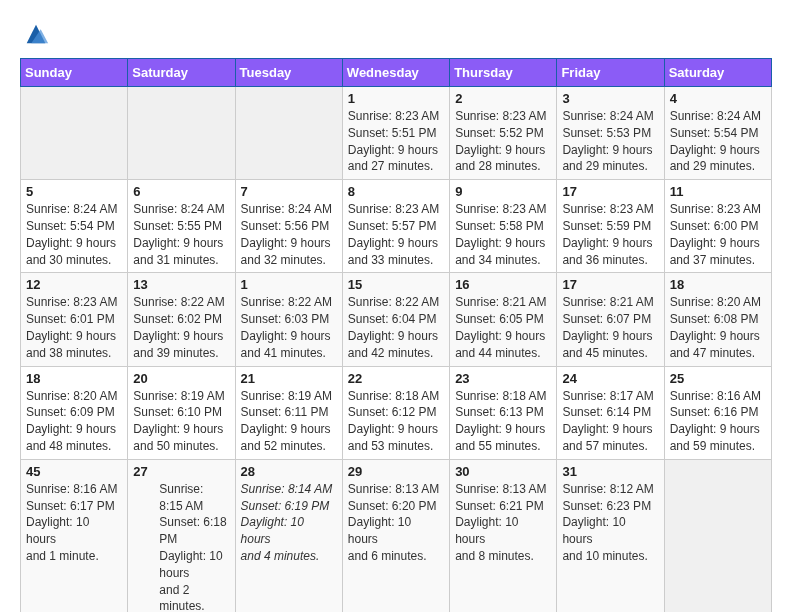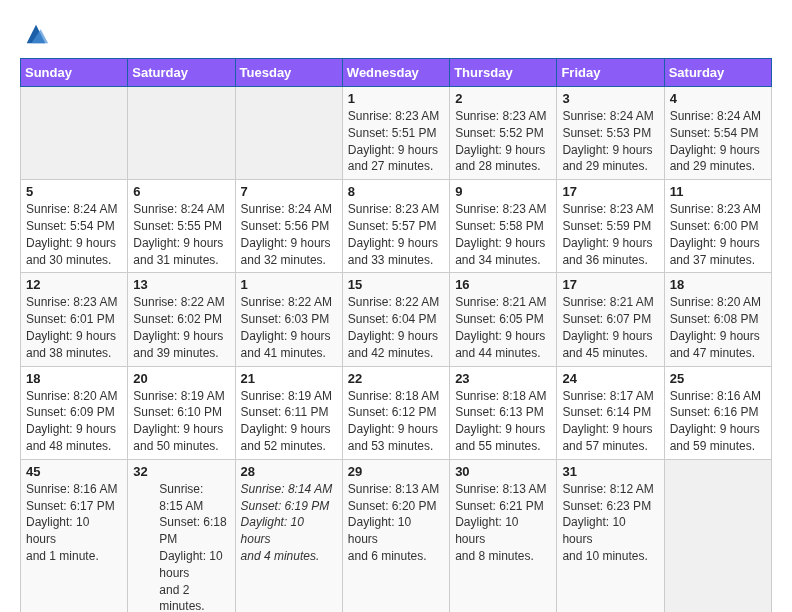--- a/index.html
+++ b/index.html
@@ -315,21 +315,21 @@
       </tr>
       <tr>
         <td>
           <div class="day-number">45</div>
           <div class="day-info" style="white-space: pre-line;">Sunrise: 8:16 AM
 Sunset: 6:17 PM
 Daylight: 10 hours
 and 1 minute.</div>
         </td>
         <td>
-          <div class="day-number">32</div>
+          <div class="day-number">27</div>
           <div class="day-info" style="white-space: pre-line; margin-left: 26px;">Sunrise: 8:15 AM
 Sunset: 6:18 PM
 Daylight: 10 hours
 and 2 minutes.</div>
         </td>
         <td>
           <div class="day-number">28</div>
           <div class="day-info" style="white-space: pre-line; font-style: italic;">Sunrise: 8:14 AM
 Sunset: 6:19 PM
 Daylight: 10 hours

